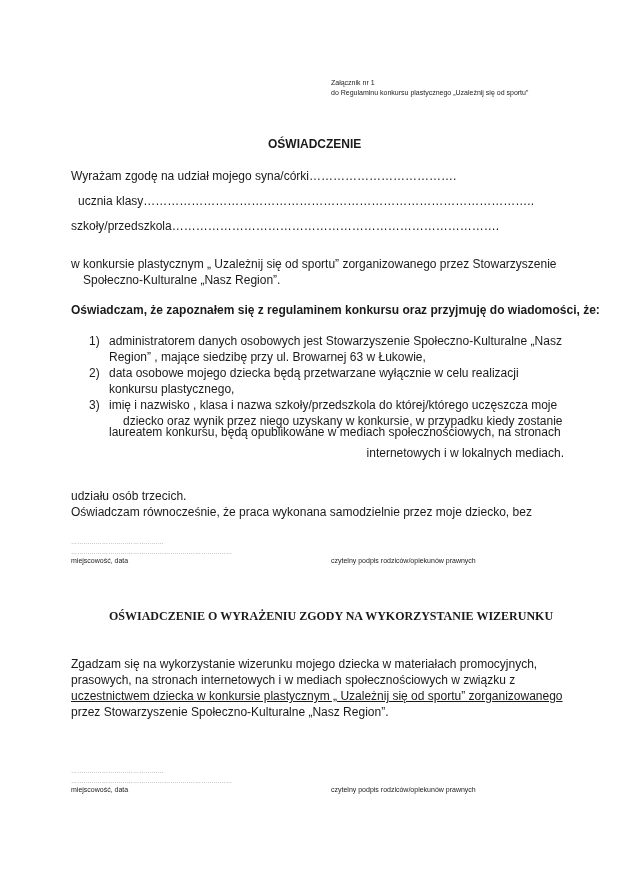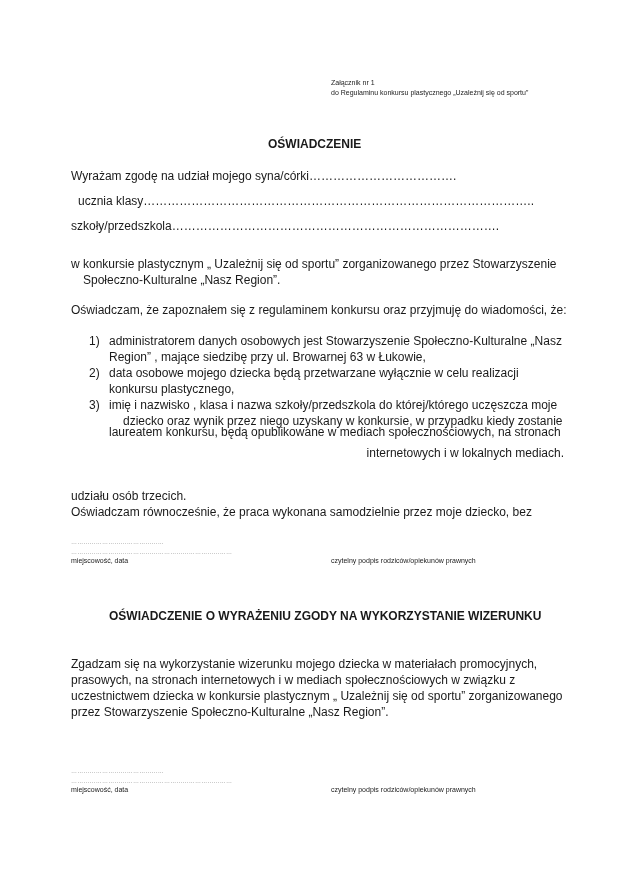--- a/index.html
+++ b/index.html
@@ -23,21 +23,21 @@
 
   <div class="abs title" style="left:268px; top:137px;">OŚWIADCZENIE</div>
 
   <div class="abs body" style="left:71px; top:168px;">Wyrażam zgodę na udział mojego syna/córki……………………………….</div>
   <div class="abs body" style="left:71px; top:193px;margin-left:7px;">ucznia klasy……………………………………………………………………………………..</div>
   <div class="abs body" style="left:71px; top:218px;">szkoły/przedszkola……………………………………………………………………….</div>
 
   <div class="abs body" style="left:71px; top:256px;">w konkursie plastycznym „ Uzależnij się od sportu” zorganizowanego przez  Stowarzyszenie</div>
   <div class="abs body" style="left:71px; top:272px;margin-left:12px;">Społeczno-Kulturalne „Nasz Region”.</div>
 
-  <div class="abs body" style="left:71px; top:302px;">Oświadczam, że zapoznałem się z regulaminem konkursu oraz przyjmuję do wiadomości, że:</div>
+  <div class="abs body" style="left:71px; top:302px;font-weight:bold;">Oświadczam, że zapoznałem się z regulaminem konkursu oraz przyjmuję do wiadomości, że:</div>
 
   <div class="abs body" style="left:89px; top:333px; width:480px; height:130px;">
     <div>
       <span class="list-num" style="top:0px;">1)</span>
       <span class="list-item" style="top:0px;">administratorem danych osobowych jest Stowarzyszenie Społeczno-Kulturalne „Nasz</span>
       <span class="list-item" style="top:16px;">Region” , mające siedzibę przy ul. Browarnej 63 w Łukowie,</span>
     </div>
     <div>
       <span class="list-num" style="top:32px;">2)</span>
       <span class="list-item" style="top:32px;">data osobowe mojego dziecka będą przetwarzane wyłącznie w celu realizacji</span>
@@ -53,25 +53,25 @@
   </div>
 
   <div class="abs body" style="left:71px; top:472px;margin-top:32px;">Oświadczam równocześnie, że praca wykonana samodzielnie przez moje dziecko, bez</div>
   <div class="abs body" style="left:71px; top:488px;">udziału osób trzecich.</div>
 
   <div class="abs sig-dots" style="left:71px; top:539px;">………………………………………</div>
   <div class="abs sig-dots" style="left:71px; top:549px;">……………………………………………………………………</div>
   <div class="abs small" style="left:71px; top:556px;">miejscowość, data</div>
   <div class="abs small" style="left:331px; top:556px;">czytelny podpis rodziców/opiekunów prawnych</div>
 
-  <div class="abs title" style="left:109px; top:609px;">OŚWIADCZENIE O WYRAŻENIU ZGODY NA WYKORZYSTANIE WIZERUNKU</div>
+  <div class="abs title" style="left:109px; top:609px;font-family:Liberation Serif, serif;">OŚWIADCZENIE O WYRAŻENIU ZGODY NA WYKORZYSTANIE WIZERUNKU</div>
 
   <div class="abs body" style="left:71px; top:656px;">Zgadzam się na wykorzystanie wizerunku mojego dziecka w materiałach promocyjnych,</div>
   <div class="abs body" style="left:71px; top:672px;">prasowych, na stronach internetowych i w mediach społecznościowych w związku z</div>
-  <div class="abs body" style="left:71px; top:688px;">uczestnictwem dziecka w konkursie plastycznym „ Uzależnij się od sportu” zorganizowanego</div>
+  <div class="abs body" style="left:71px; top:688px;text-decoration:underline;">uczestnictwem dziecka w konkursie plastycznym „ Uzależnij się od sportu” zorganizowanego</div>
   <div class="abs body" style="left:71px; top:704px;text-align:right;">przez  Stowarzyszenie Społeczno-Kulturalne „Nasz Region”.</div>
 
   <div class="abs sig-dots" style="left:71px; top:768px;">………………………………………</div>
   <div class="abs sig-dots" style="left:71px; top:778px;">……………………………………………………………………</div>
   <div class="abs small" style="left:71px; top:785px;">miejscowość, data</div>
   <div class="abs small" style="left:331px; top:785px;">czytelny podpis rodziców/opiekunów prawnych</div>
 
 </div>
 
 </body></html>

